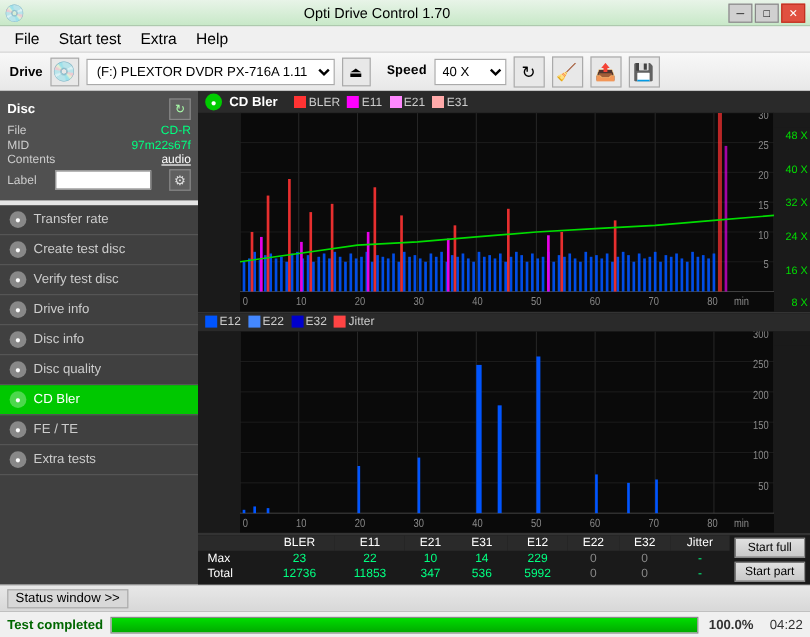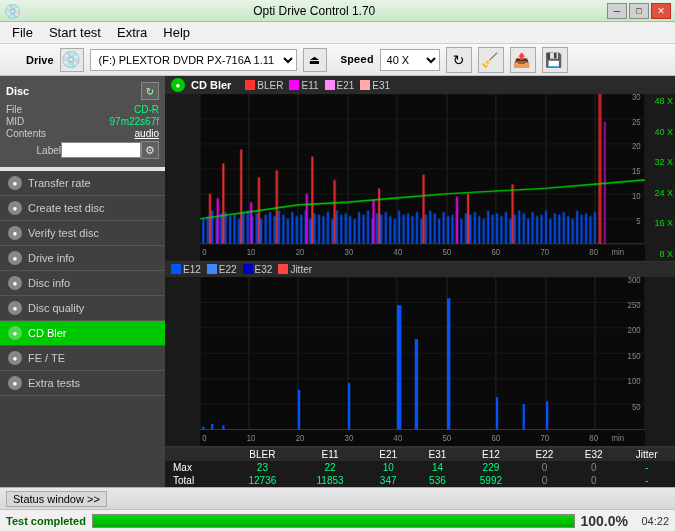--- a/index.html
+++ b/index.html
@@ -39,21 +39,21 @@
       cursor: pointer;
     }
 
     
     #toolbar {
       background: linear-gradient(to bottom, #f8f8f8, #e8e8e8);
       height: 32px;
       display: flex;
       align-items: center;
       border-bottom: 1px solid #c0c0c0;
-      padding: 0 26px;
+      padding: 0 8px;
       gap: 6px;
     }
     .toolbar-label { font-size: 11px; font-weight: bold; }
     .drive-icon { width: 24px; height: 24px; background: #e8e8e8; border: 1px solid #aaa; display: flex; align-items: center; justify-content: center; font-size: 16px; }
     .drive-select {
       height: 22px; font-size: 11px; border: 1px solid #aaa; background: white;
       padding: 0 4px; min-width: 180px;
     }
     .eject-btn {
       width: 24px; height: 24px; background: #e8e8e8; border: 1px solid #aaa;
@@ -93,21 +93,21 @@
     }
     .disc-title { color: white; font-weight: bold; font-size: 11px; }
     .disc-refresh-btn {
       width: 18px; height: 18px; background: #606060; border: 1px solid #888;
       color: #aaffaa; font-size: 10px; display: flex; align-items: center; justify-content: center; cursor: pointer;
     }
     .disc-row { display: flex; justify-content: space-between; margin: 1px 0; }
     .disc-key { color: #cccccc; font-size: 10px; }
     .disc-val { color: #00ff80; font-size: 10px; }
     .disc-val.white { color: white; text-decoration: underline; }
-    .label-row { display: flex; justify-content: flex-end; align-items: center; margin: 2px 0; }
+    .label-row { display: flex; justify-content: space-between; align-items: center; margin: 2px 0; }
     .label-input { width: 80px; height: 16px; font-size: 10px; background: white; border: 1px solid #888; }
     .label-gear {
       width: 18px; height: 18px; background: #606060; border: 1px solid #888;
       display: flex; align-items: center; justify-content: center; cursor: pointer; font-size: 11px; color: #ddd;
     }
 
     .sidebar-btn {
       display: flex; align-items: center; gap: 6px;
       padding: 5px 8px;
       color: #cccccc;
@@ -214,21 +214,21 @@
       flex: 1;
       height: 14px;
       background: #c0c0c0;
       border: 1px solid #888;
       overflow: hidden;
     }
     .progress-bar-inner {
       height: 100%;
       background: linear-gradient(to bottom, #00dd00, #00aa00);
     }
-    .progress-pct { font-size: 14px; font-weight: bold; color: #333; min-width: 40px; text-align: right; }
+    .progress-pct { font-size: 11px; font-weight: bold; color: #333; min-width: 40px; text-align: right; }
     .progress-time { font-size: 11px; color: #333; min-width: 35px; text-align: right; }
 
     
     .chart-svg { width: 100%; height: 100%; }
 
     .chart-wrapper {
       display: flex;
       flex: 1;
       position: relative;
       overflow: hidden;
@@ -239,20 +239,21 @@
       position: relative;
     }
     .chart-right-axis {
       width: 30px;
       display: flex;
       flex-direction: column;
       justify-content: space-between;
       align-items: flex-end;
       padding: 2px 2px;
       background: #1a1a1a;
+      margin-top: 12px;
     }
     .chart-right-label { color: #00dd00; font-size: 9px; }
 
     
     .table-and-btns {
       display: flex;
       align-items: stretch;
       background: #1a1a1a;
       border-top: 1px solid #333;
     }
@@ -691,20 +692,24 @@
     <td>347</td>
     <td>536</td>
     <td>5992</td>
     <td class="zero-val">0</td>
     <td class="zero-val">0</td>
     <td>-</td>
   </tr>
             </tbody>
         </table>
       </div>
+      <div class="btns-section">
+        <button class="start-btn">Start full</button>
+        <button class="start-btn">Start part</button>
+      </div>
     </div>
 
   </div>
 </div>
 
 <div id="status-bar">
   <button class="status-window-btn">Status window &gt;&gt;</button>
 </div>
 
 <div id="progress-bar-area">

